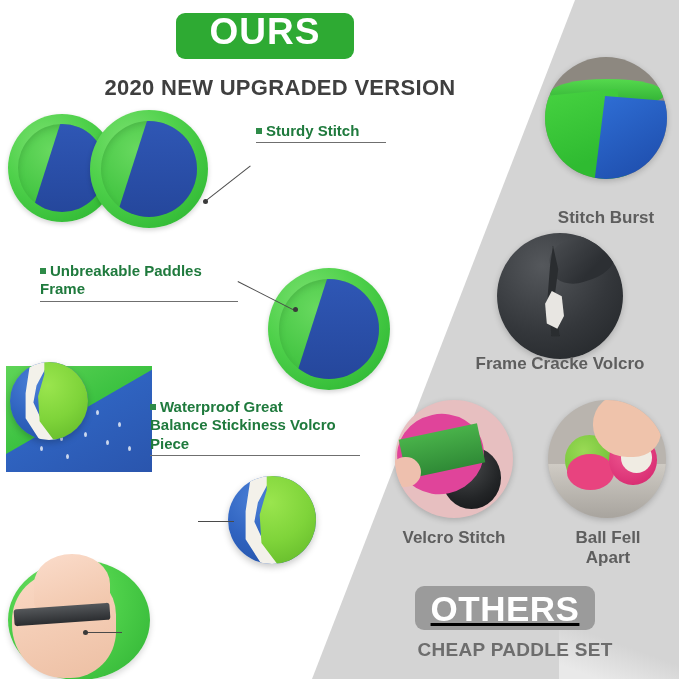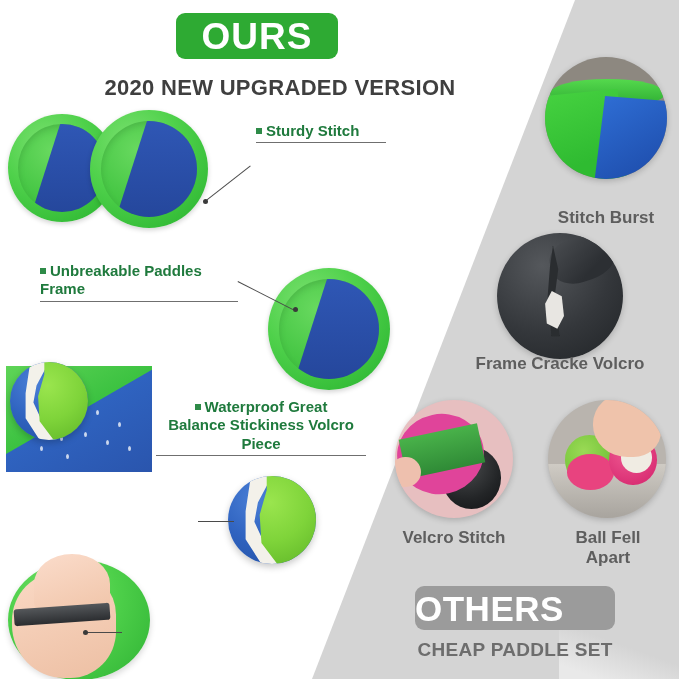--- a/index.html
+++ b/index.html
@@ -38,25 +38,25 @@
     position: absolute;
     right: 0; bottom: 0;
     width: 120px; height: 52px;
     background: linear-gradient(200deg, rgba(212,212,212,0) 40%, #e9e9e9 85%);
   }
 
   
   .ours-badge {
     position: absolute;
     left: 176px; top: 13px;
-    width: 162px; height: 46px;
+    width: 178px; height: 46px;
     background: #2eaa33;
     border-radius: 9px;
     display: flex;
-    align-items: center;
+    align-items: flex-start;
     justify-content: center;
   }
   .ours-badge span {
     color: #ffffff;
     font-size: 37px;
     font-weight: bold;
     letter-spacing: 1px;
     line-height: 1;
   }
   .ours-sub {
@@ -67,26 +67,27 @@
     color: #3f3f3f;
     font-size: 22px;
     font-weight: bold;
     letter-spacing: .3px;
   }
 
   
   .others-badge {
     position: absolute;
     left: 415px; top: 586px;
-    width: 200px; height: 44px;
+    width: 180px; height: 44px;
     background: #9b9b9b;
     border-radius: 9px;
     display: flex;
     align-items: center;
-    justify-content: flex-start;
+    justify-content: center;
+    text-decoration: underline;
   }
   .others-badge span {
     color: #ffffff;
     font-size: 35px;
     font-weight: bold;
     letter-spacing: .5px;
     line-height: 1;
   }
   .others-sub {
     position: absolute;
@@ -400,21 +401,21 @@
   <div class="leader" style="left:206px; top:200px; width:56px; transform: rotate(-38deg);"></div>
   <div class="leader-dot" style="left:203px; top:199px;"></div>
 
   <div class="callout" style="left:40px; top:262px; width:198px;">
     <span class="bullet"></span><span>Unbreakable Paddles Frame</span>
     <span class="rule"></span>
   </div>
   <div class="leader" style="left:238px; top:281px; width:62px; transform: rotate(27deg);"></div>
   <div class="leader-dot" style="left:293px; top:307px;"></div>
 
-  <div class="callout" style="left:156px; top:398px; width:210px; text-align:center;">
+  <div class="callout" style="left:150px; top:398px; width:210px; ">
     <span style="display:block;">
       <span class="bullet"></span><span>Waterproof Great</span>
     </span>
     <span style="display:block;">Balance Stickiness Volcro Piece</span>
     <span class="rule"></span>
   </div>
 
   <div class="leader" style="left:198px; top:521px; width:36px; transform: rotate(0deg);"></div>
 
   <div class="leader" style="left:86px; top:632px; width:36px;"></div>

